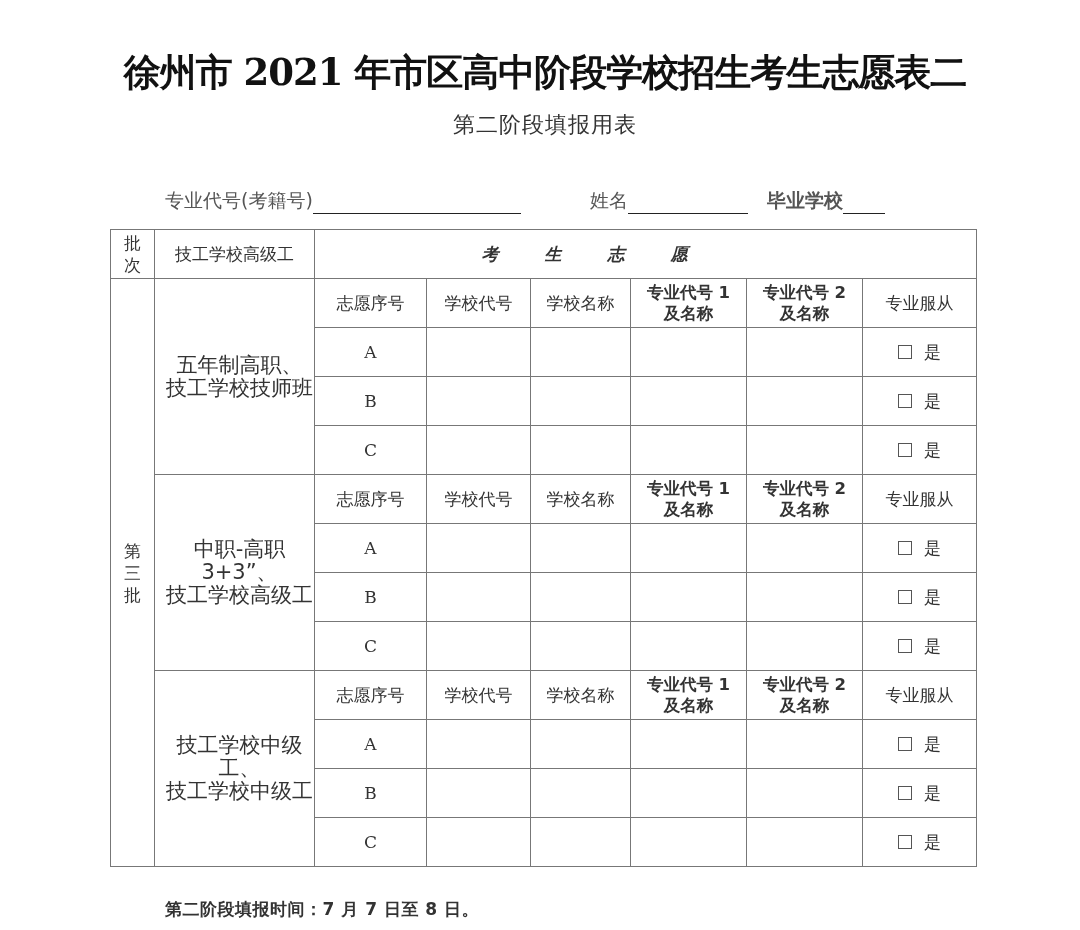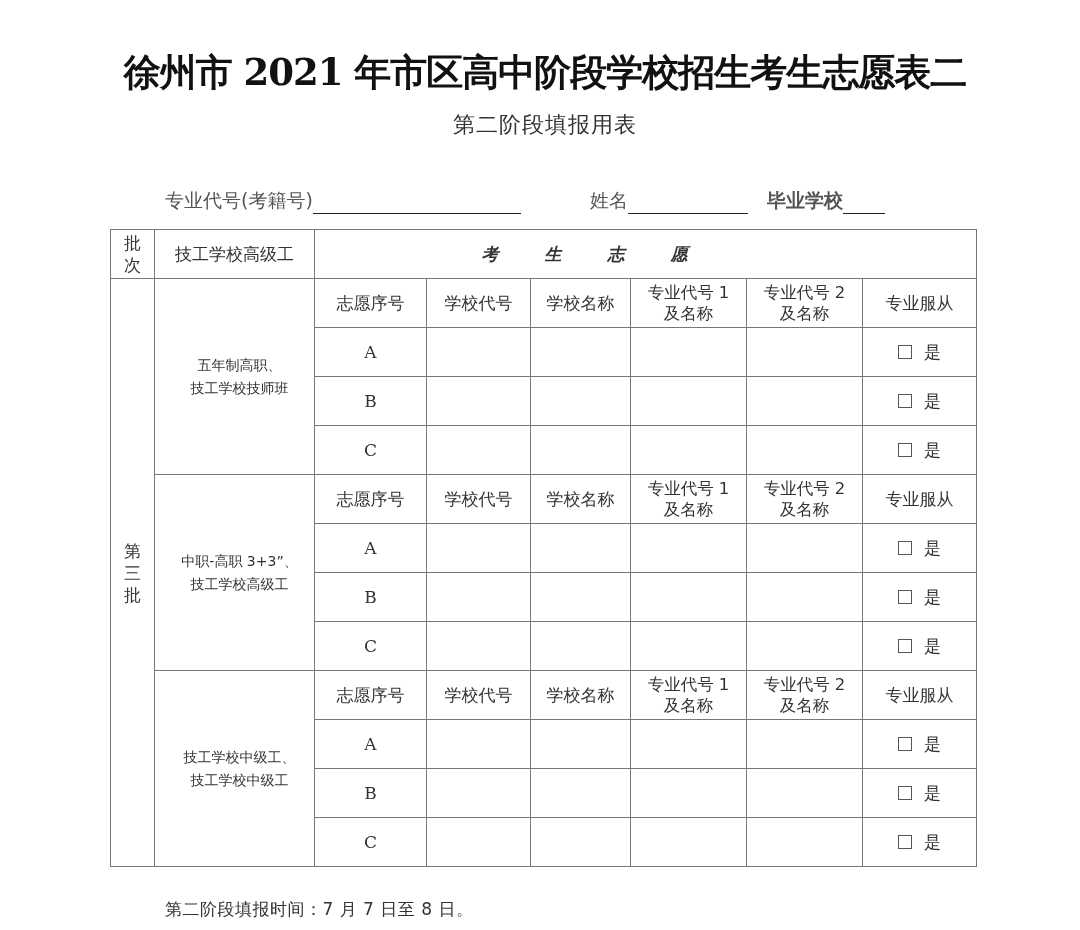--- a/index.html
+++ b/index.html
@@ -8,26 +8,26 @@
     font-family:"DejaVu Serif", serif; font-weight:bold; font-size:37px; color:#111; letter-spacing:-1px; }
   .subtitle { position:absolute; left:0; top:110px; width:1090px; text-align:center;
     font-family:"DejaVu Serif", serif; font-size:22px; color:#333; letter-spacing:1px; }
   .info { position:absolute; top:188px; font-family:"DejaVu Sans", sans-serif; font-size:19px; color:#555; }
   .info .label { display:inline-block; vertical-align:bottom; }
   .info .line { display:inline-block; border-bottom:1.5px solid #222; height:20px; vertical-align:bottom; }
   table.form { position:absolute; left:110px; top:229px; border-collapse:collapse; table-layout:fixed;
     font-family:"DejaVu Sans", sans-serif; font-size:17px; color:#333; }
   table.form td { border:1.5px solid #777; text-align:center; vertical-align:middle; padding:0; height:48px; }
   .vert { line-height:22px; font-size:17px; }
-  .cat { text-align:center; padding-left:10px !important; line-height:23px; font-size:14px; }
+  .cat { text-align:center; padding-left:10px !important; line-height:23px; font-size:21px; }
   .seq { font-family:"DejaVu Serif", serif; font-size:17px; }
-  .two { line-height:21px; font-size:16.5px; }
+  .two { line-height:21px; font-size:16.5px;font-weight:bold; }
   .chk { display:inline-block; width:12px; height:12px; border:1.3px solid #555; margin-right:12px; vertical-align:-1px; }
   .head-wish span { display:inline-block; margin:0 22px; font-weight:bold; letter-spacing:2px; }
-  .footer { position:absolute; left:165px; top:898px; font-family:"DejaVu Sans", sans-serif; font-size:17px; color:#333; letter-spacing:0.5px; }
+  .footer { position:absolute; left:165px; top:898px; font-family:"DejaVu Sans", sans-serif; font-size:17px; color:#333; letter-spacing:0.5px;font-weight:bold; }
 </style>
 </head>
 <body>
 
 <div class="title">徐州市 2021 年市区高中阶段学校招生考生志愿表二</div>
 <div class="subtitle">第二阶段填报用表</div>
 
 <div class="info" style="left:165px;">
   <span class="label">专业代号(考籍号)</span><span class="line" style="width:208px;"></span>
 </div>

